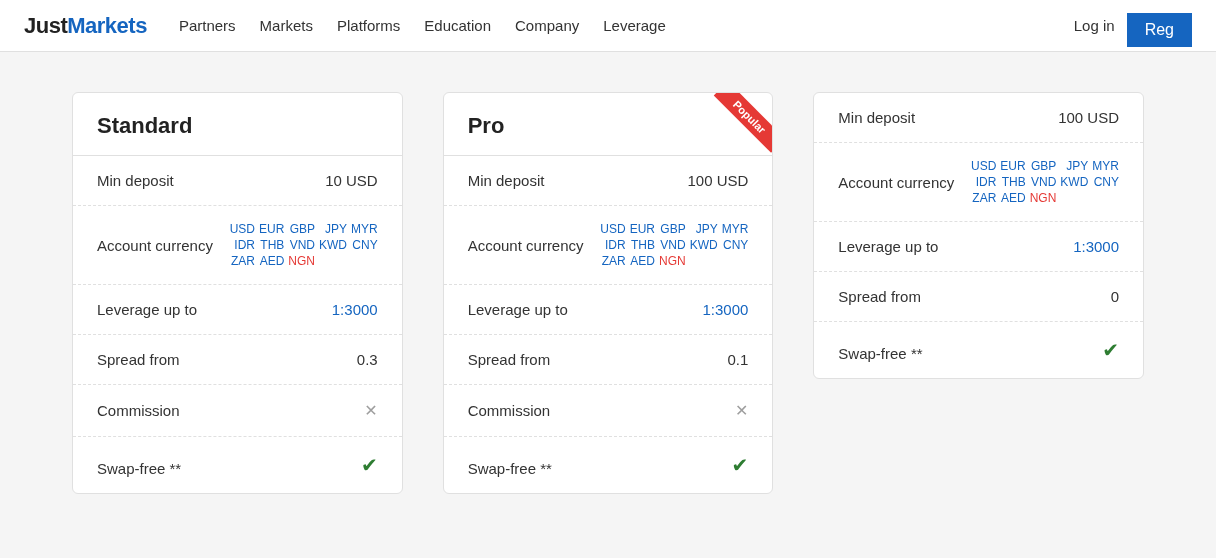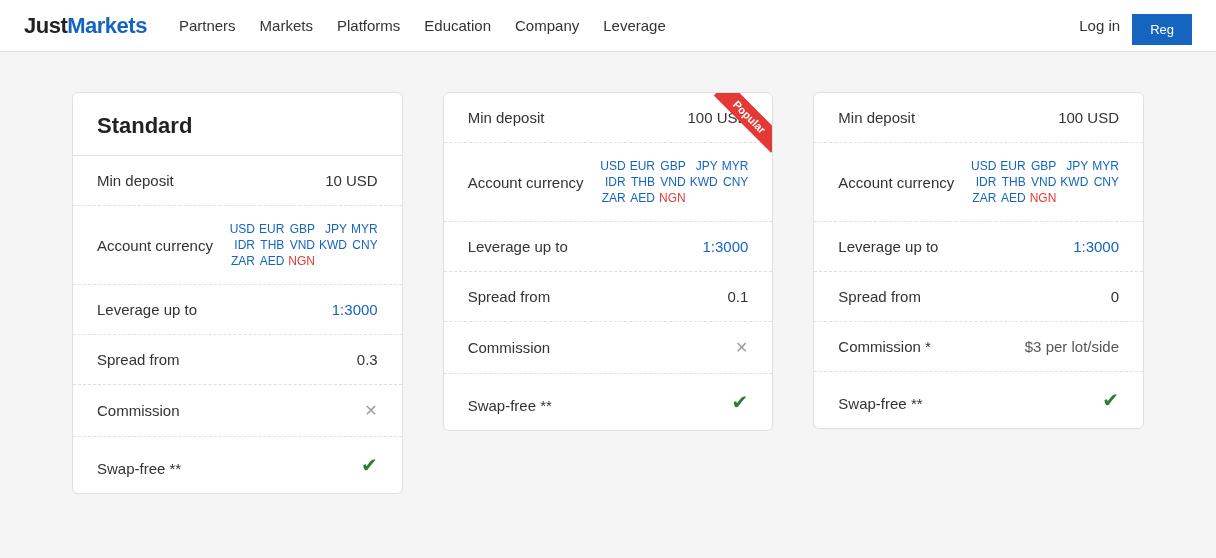--- a/index.html
+++ b/index.html
@@ -35,21 +35,21 @@
       cursor: pointer;
       font-size: 15px;
       color: #333;
     }
     .reg-btn {
       background: #1565C0;
       color: #fff;
       border: none;
       border-radius: 0;
       padding: 8px 18px;
-      font-size: 13px;
+      font-size: 16px;
       cursor: pointer;
       margin-top: 8px;
     }
 
     
     main {
       padding: 40px 60px;
       display: flex;
       gap: 16px;
       justify-content: center;
@@ -207,20 +207,23 @@
       </div>
     </div>
   </div>
 
   <div class="card-wrapper">
     <div class="card">
 
       <div class="popular-badge">
         <div class="popular-badge-inner">Popular</div>
       </div>
+      <div class="card-header">
+        <div class="card-title">Pro</div>
+      </div>
       <div class="card-row">
         <span class="row-label">Min deposit</span>
         <span class="row-value">100 USD</span>
       </div>
       <div class="card-row">
         <span class="row-label">Account currency</span>
         <span class="row-value currency-grid">
           <span class="cur-blue">USD</span>
             <span class="cur-blue">EUR</span>
             <span class="cur-blue">GBP</span>
@@ -281,22 +284,18 @@
       </div>
       <div class="card-row">
         <span class="row-label">Leverage up to</span>
         <span class="row-value blue">1:3000</span>
       </div>
       <div class="card-row">
         <span class="row-label">Spread from</span>
         <span class="row-value">0</span>
       </div>
       <div class="card-row">
-        <span class="row-label">Commission *</span>
-        <span class="commission-value">$3 per lot/side</span>
-      </div>
-      <div class="card-row">
         <span class="row-label">Swap-free **</span>
         <span class="check-icon">✔</span>
       </div>
     </div>
   </div>
 </main>
 
 </body></html>

